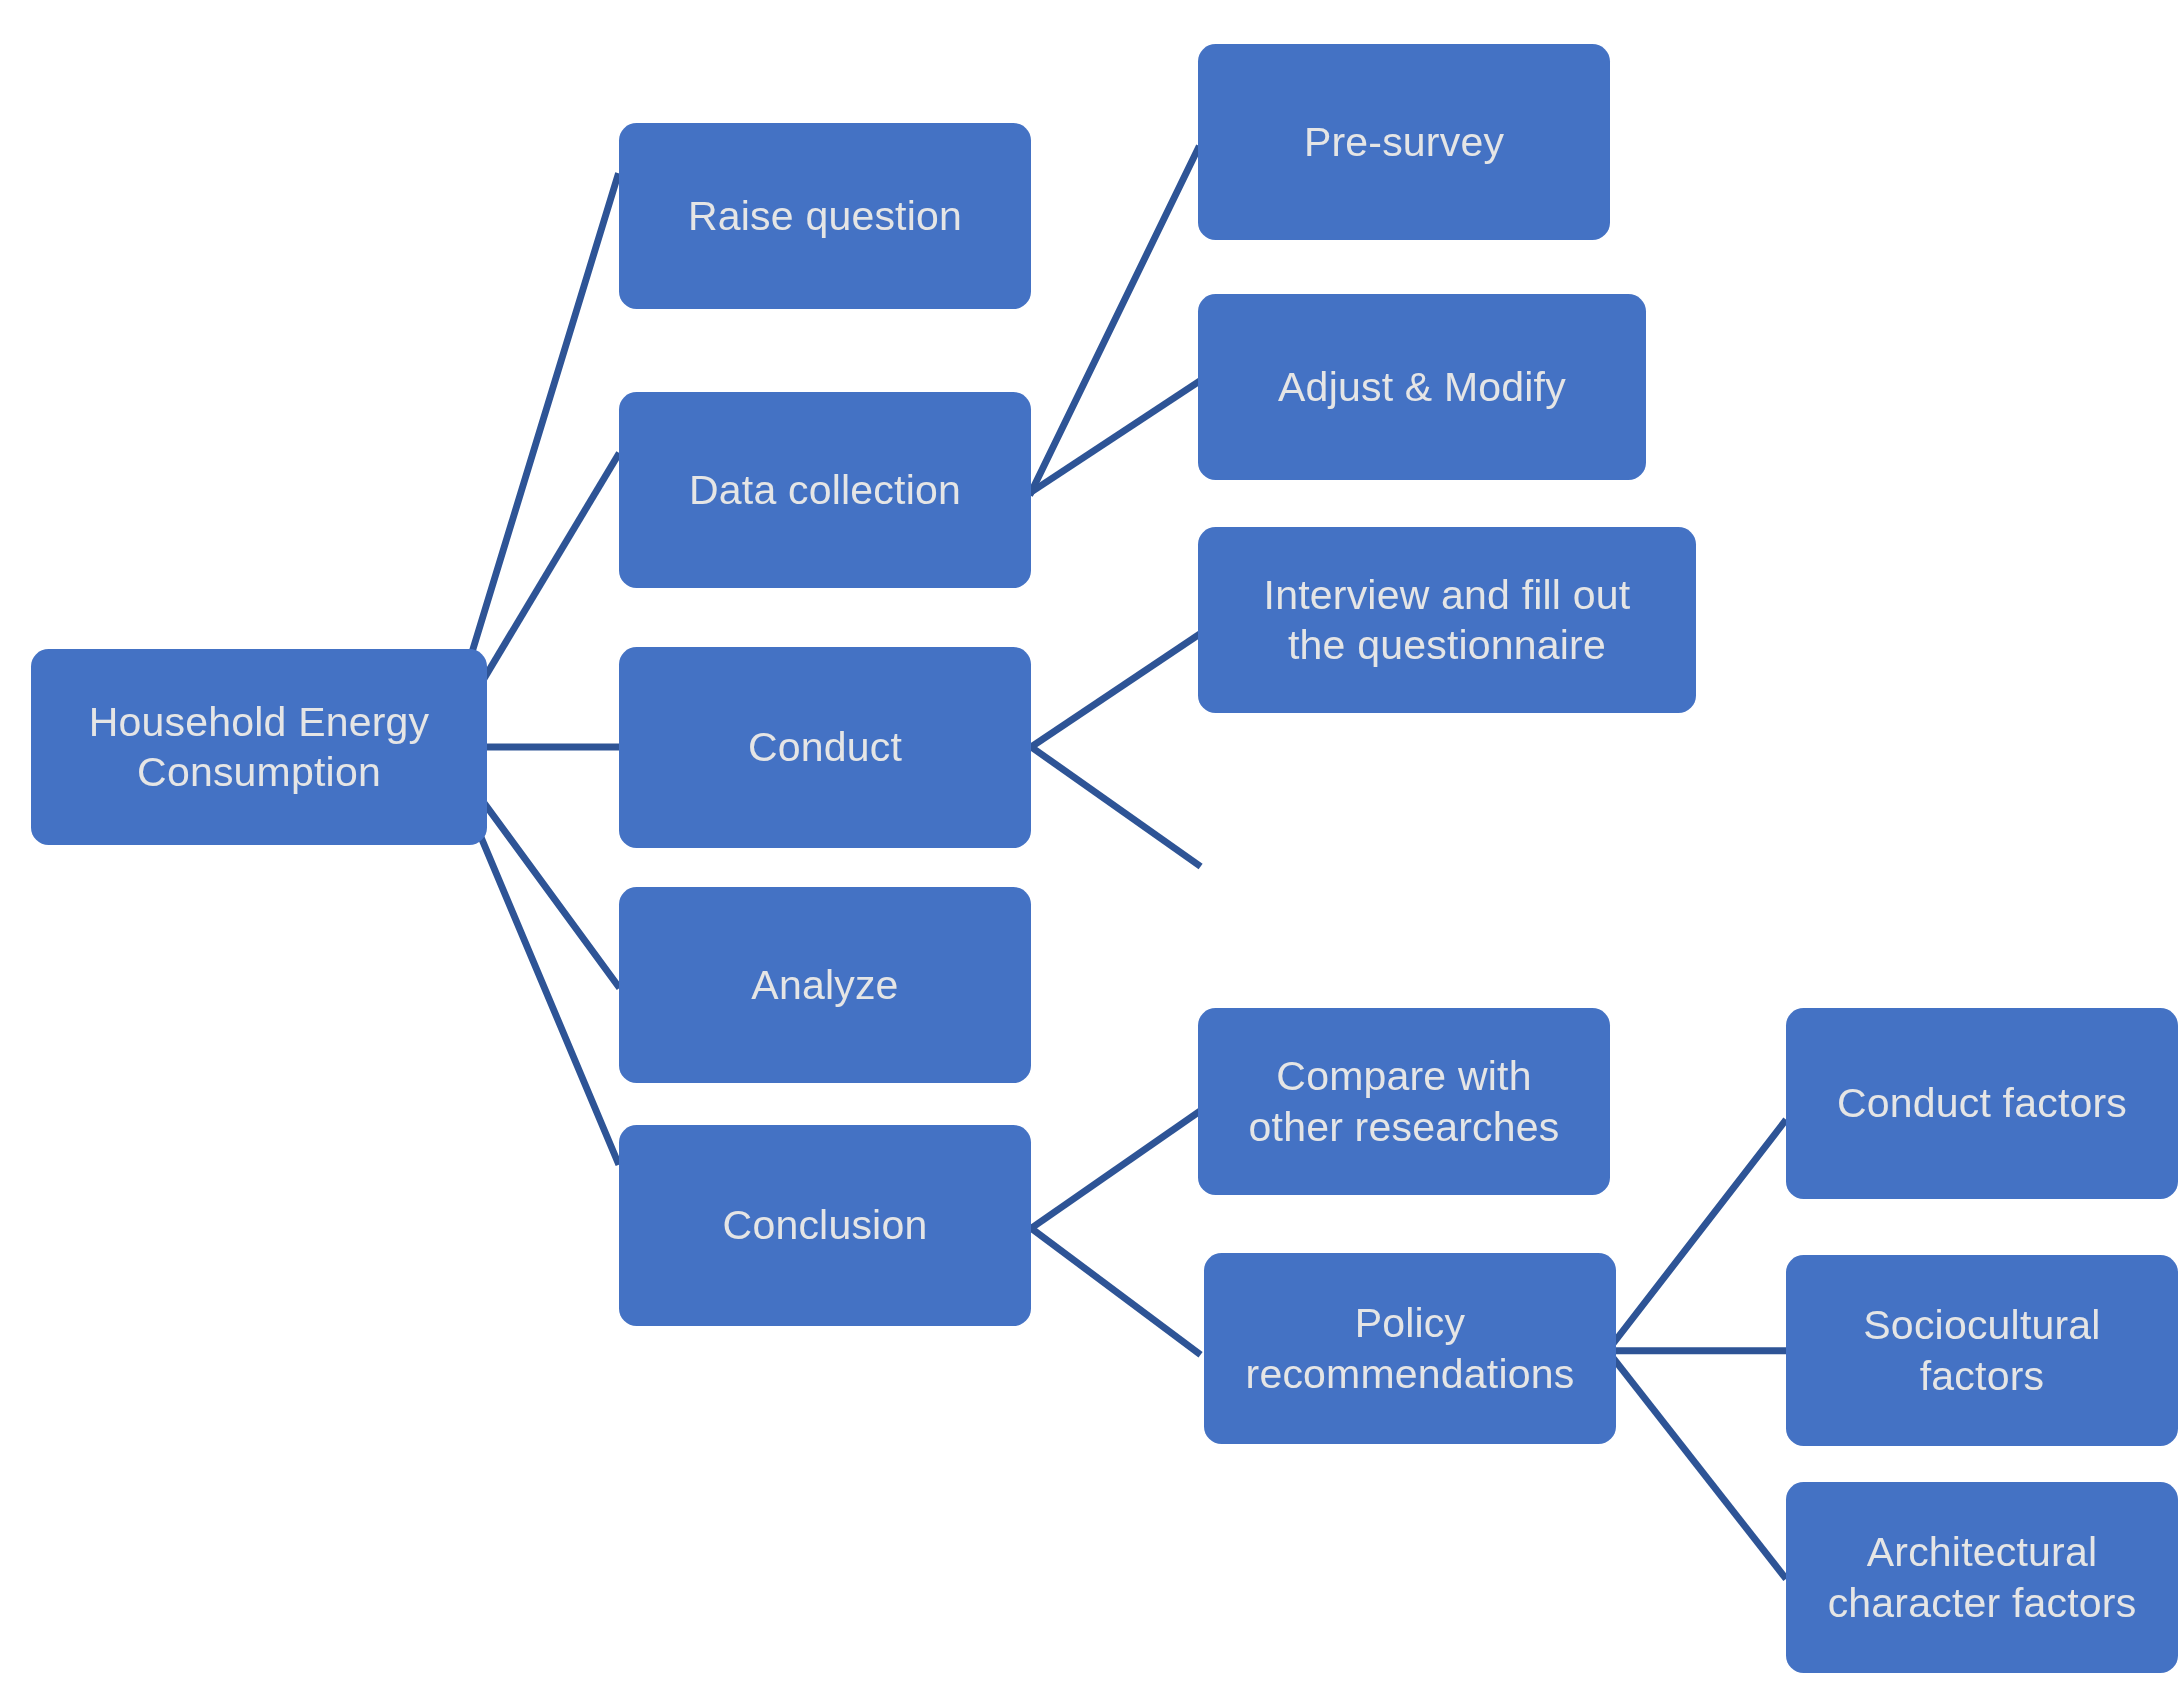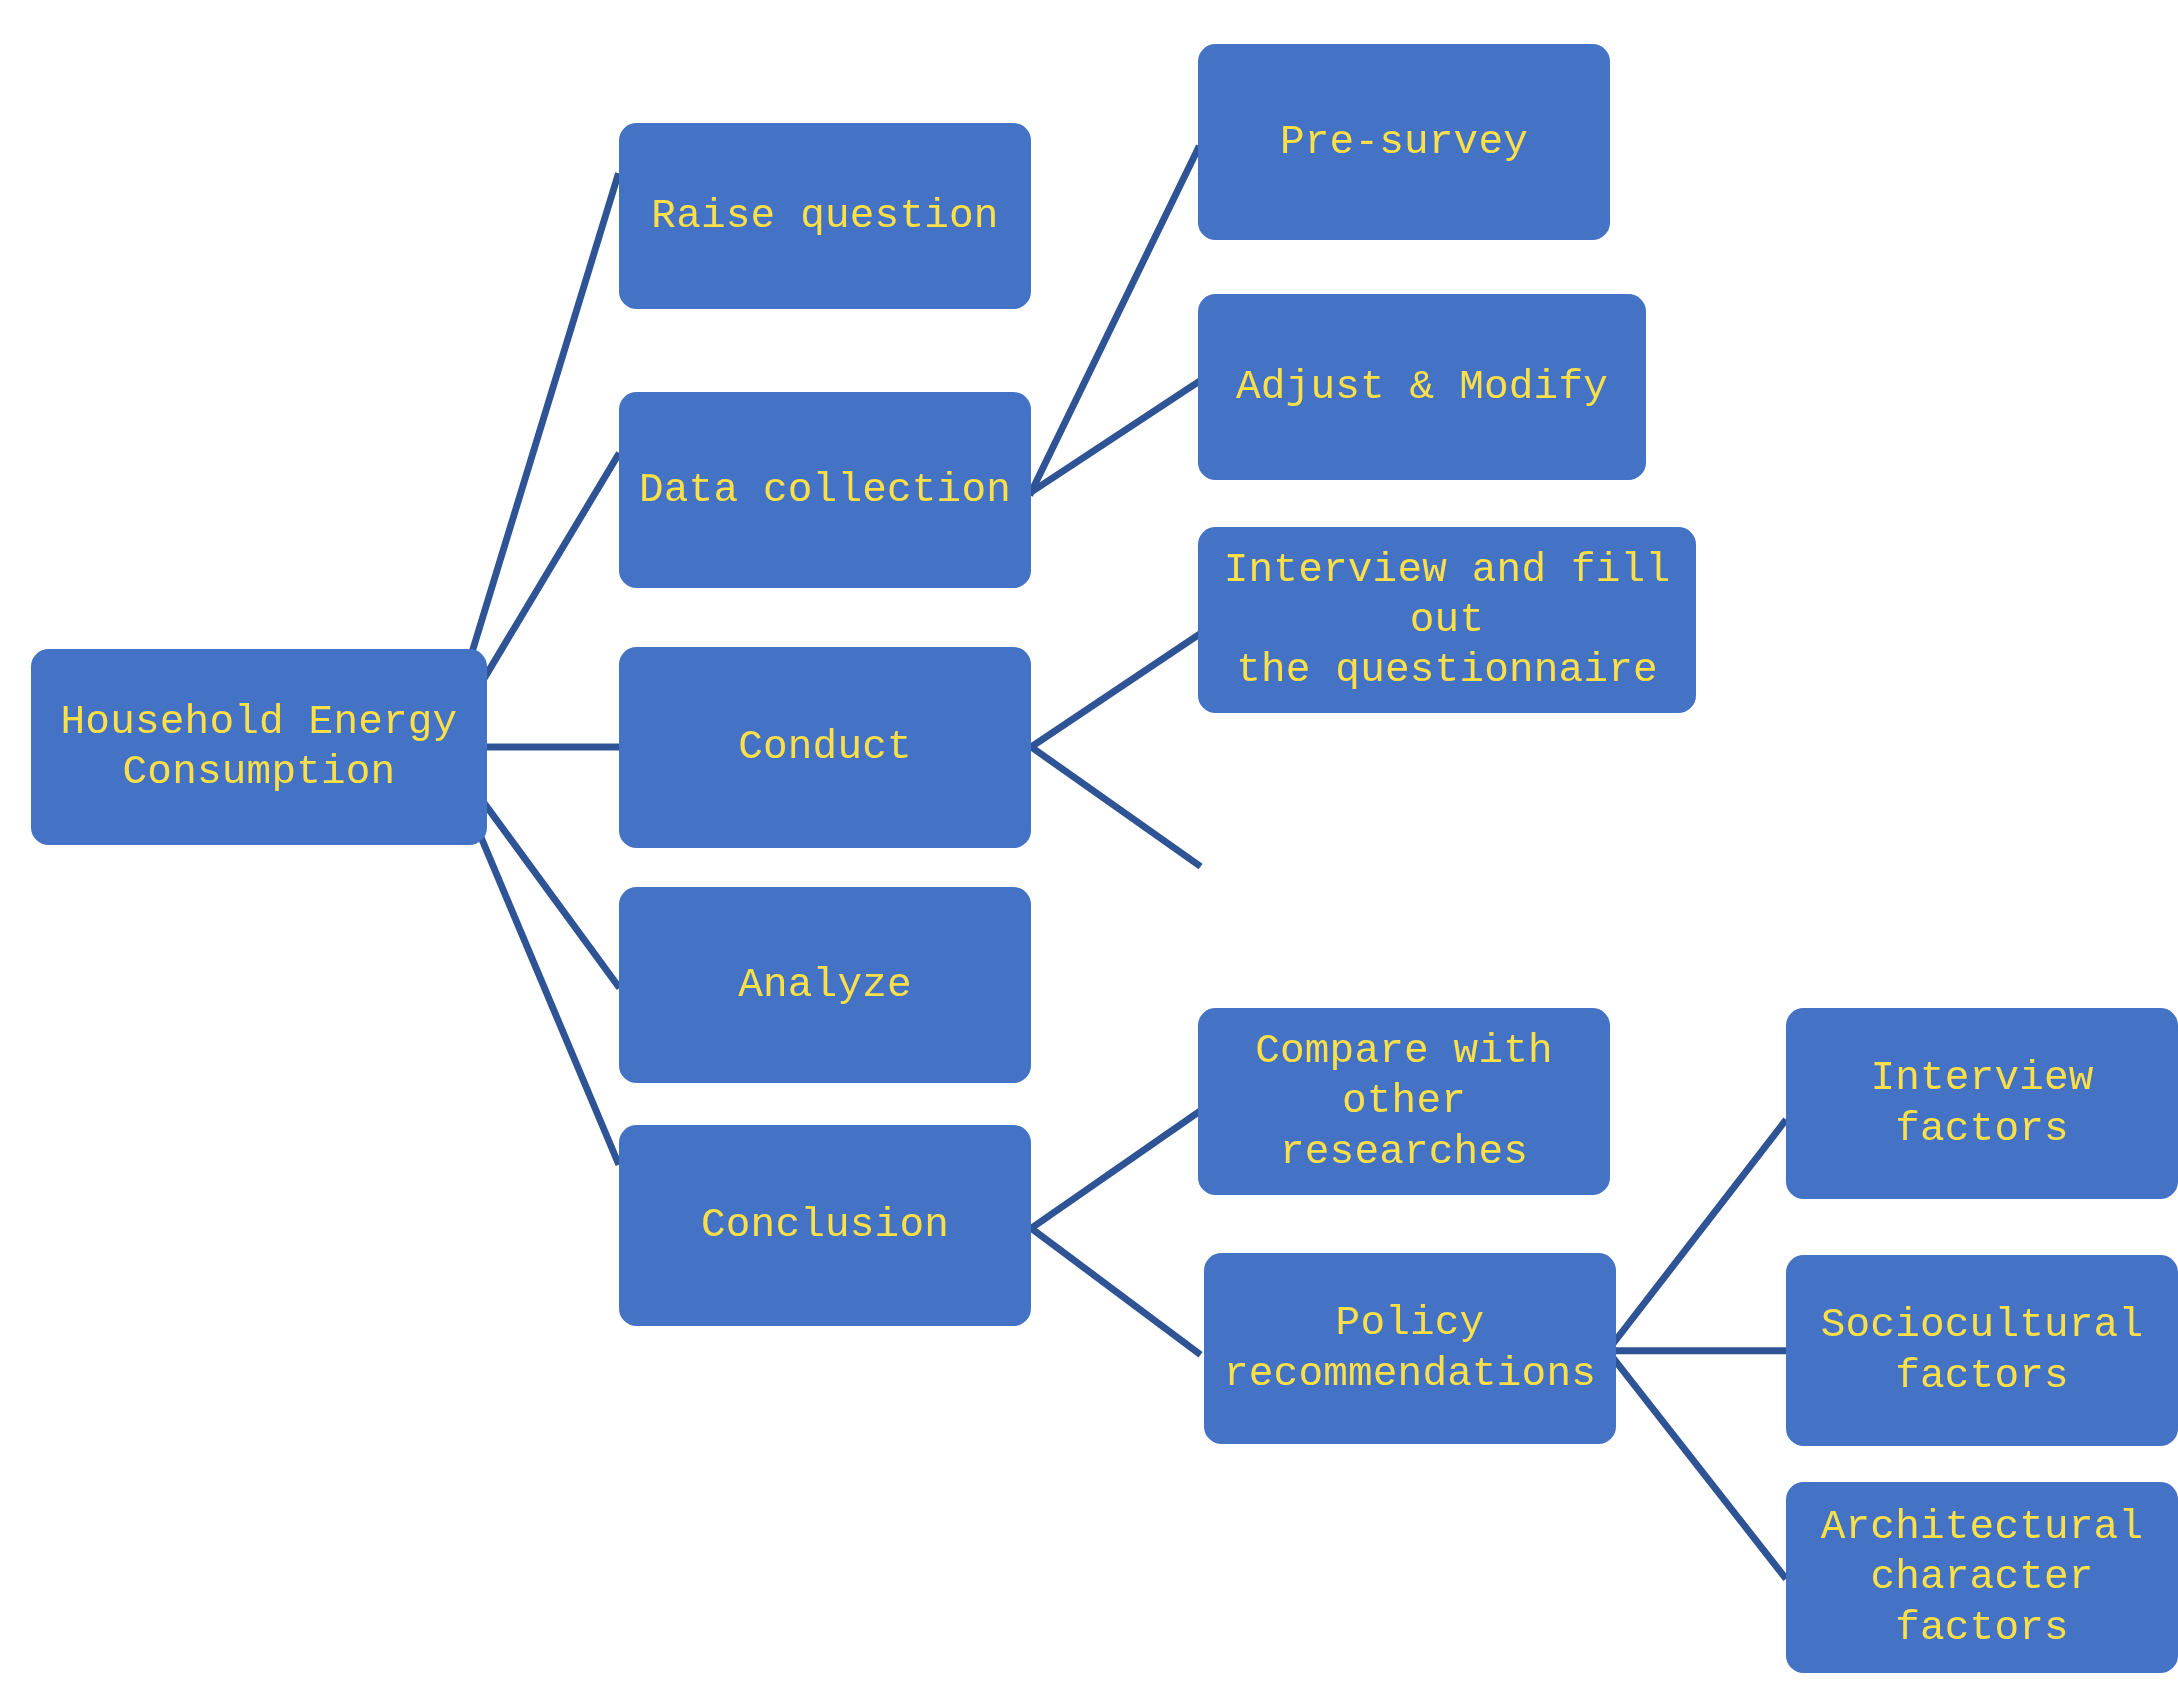--- a/index.html
+++ b/index.html
@@ -24,31 +24,30 @@
     top: 0;
     width: 2179px;
     height: 1688px;
     pointer-events: none;
   }
   .node {
     position: absolute;
     box-sizing: border-box;
     background: #4472c4;
     border-radius: 17.6px;
-    color: #fde047;
+    color: #e5e5e5;
     display: flex;
     align-items: center;
     justify-content: center;
     text-align: center;
     line-height: 1.22;
     padding: 5.9px 13.7px;
     letter-spacing: 0.2px;
     font-weight: 400;
     white-space: pre-line;
-    font-family: Liberation Mono, monospace;
   }
   .node.lvl1 { font-size: 41px; }
   .node.lvl2 { font-size: 41px; }
   .node.lvl3 { font-size: 41px; }
   .node.lvl4 { font-size: 41px; }
 </style>
 </head>
 <body>
 
 <div id="canvas">
@@ -120,21 +119,21 @@
     <span>Compare with
 other researches</span>
   </div>
 
   <div class="node lvl3" style="left:1198px; top:1253px; width:412px; height:191px;margin-left:6px;">
     <span>Policy
 recommendations</span>
   </div>
 
   <div class="node lvl4" style="left:1786px; top:1008px; width:392px; height:191px;">
-    <span>Interview factors</span>
+    <span>Conduct factors</span>
   </div>
 
   <div class="node lvl4" style="left:1786px; top:1255px; width:392px; height:191px;">
     <span>Sociocultural
 factors</span>
   </div>
 
   <div class="node lvl4" style="left:1786px; top:1482px; width:392px; height:191px;">
     <span>Architectural
 character factors</span>

